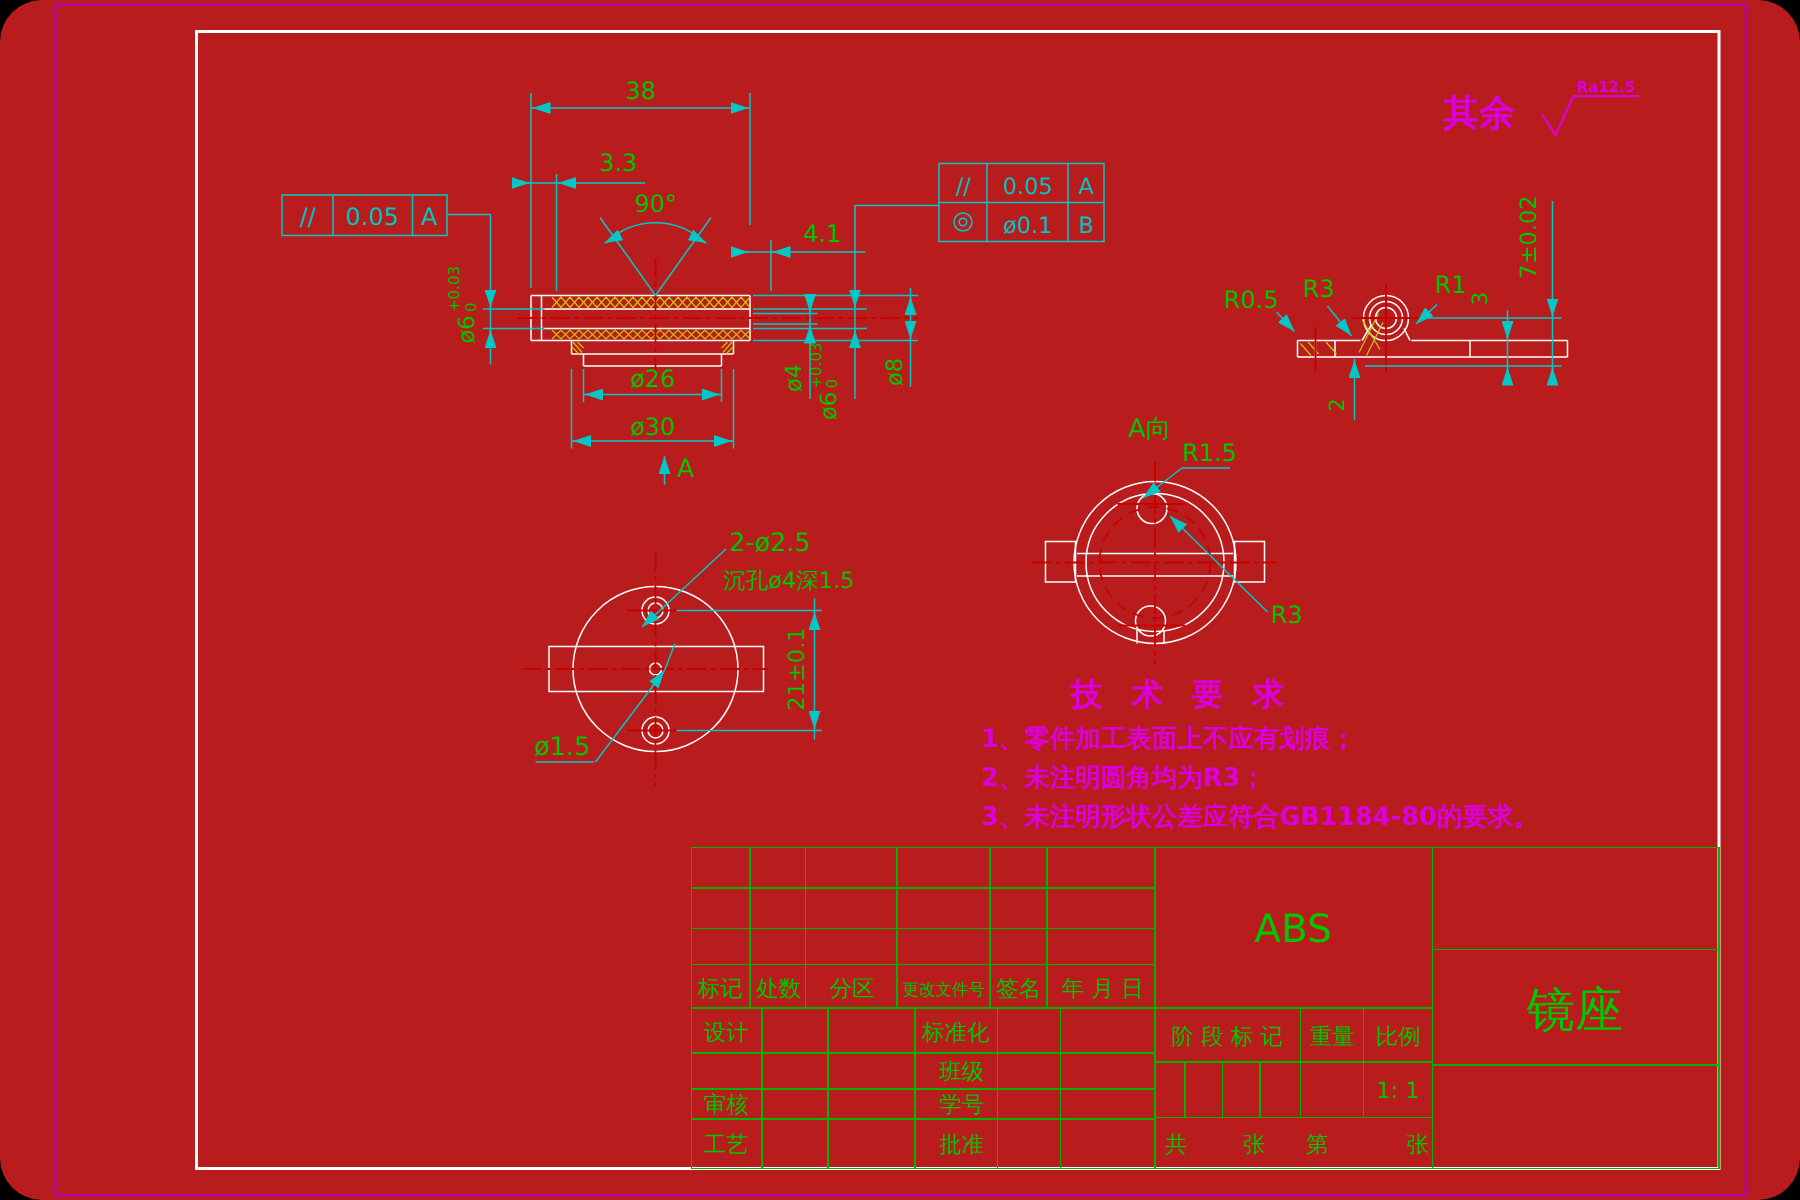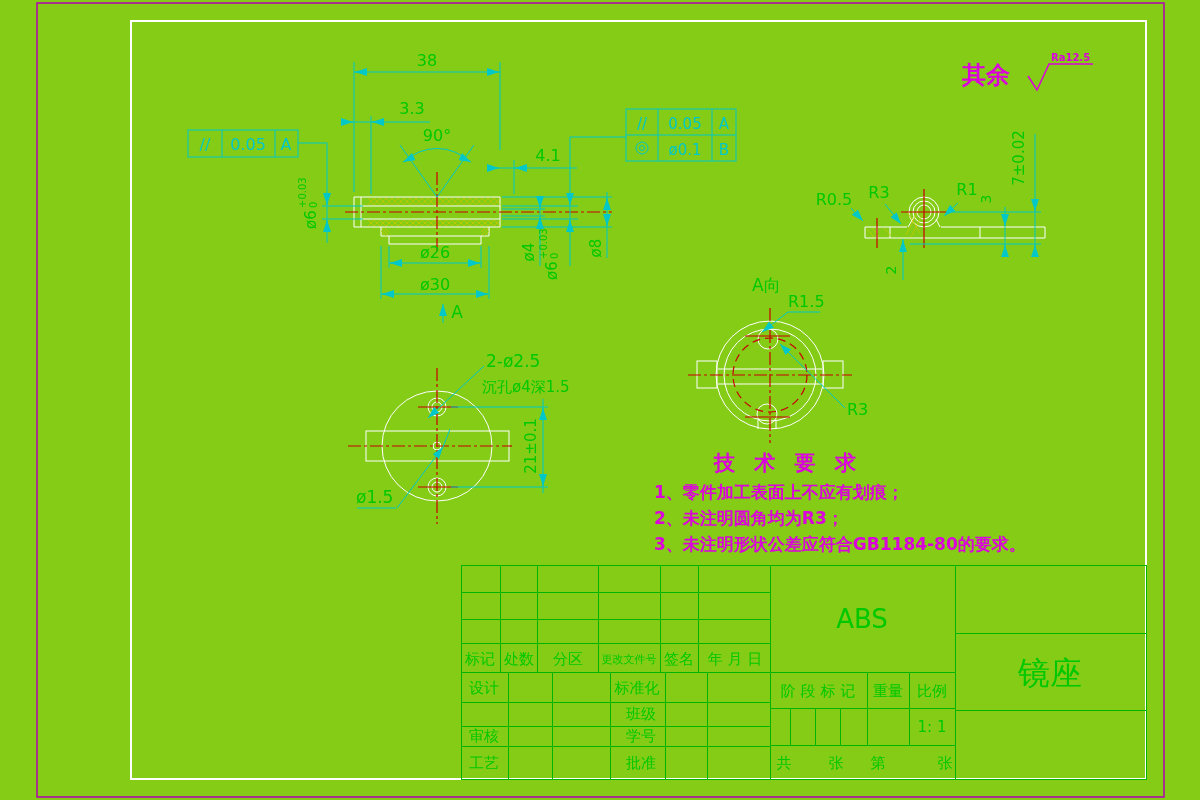--- a/index.html
+++ b/index.html
@@ -1,16 +1,16 @@
 <!DOCTYPE html>
 <html><head>
 <meta charset="utf-8">
 <style>
   html,body{margin:0;padding:0;background:#000;}
-  .stage{position:relative;width:1200px;height:800px;background:#84cc16;overflow:hidden;}
+  .stage{position:relative;width:1200px;height:800px;background:#b91c1c;overflow:hidden;border-radius:28px;}
   text{font-family:"DejaVu Sans",sans-serif;}
   .st-w{stroke:#ffffff;fill:none;stroke-width:1;}
   .st-w2{stroke:#ffffff;fill:none;stroke-width:2;}
   .st-c{stroke:#00c8c8;fill:none;stroke-width:1;}
   .st-r{stroke:#c80000;fill:none;stroke-width:1.2;}
   .st-y{stroke:#c8c800;fill:none;stroke-width:0.8;}
   .st-g{stroke:#00b400;fill:none;stroke-width:1;shape-rendering:crispEdges;}
   .st-m{stroke:#dc00dc;fill:none;stroke-width:1.5;}
   .dash{stroke-dasharray:13 3 3 3;}
   .dashc{stroke-dasharray:8 5;}

